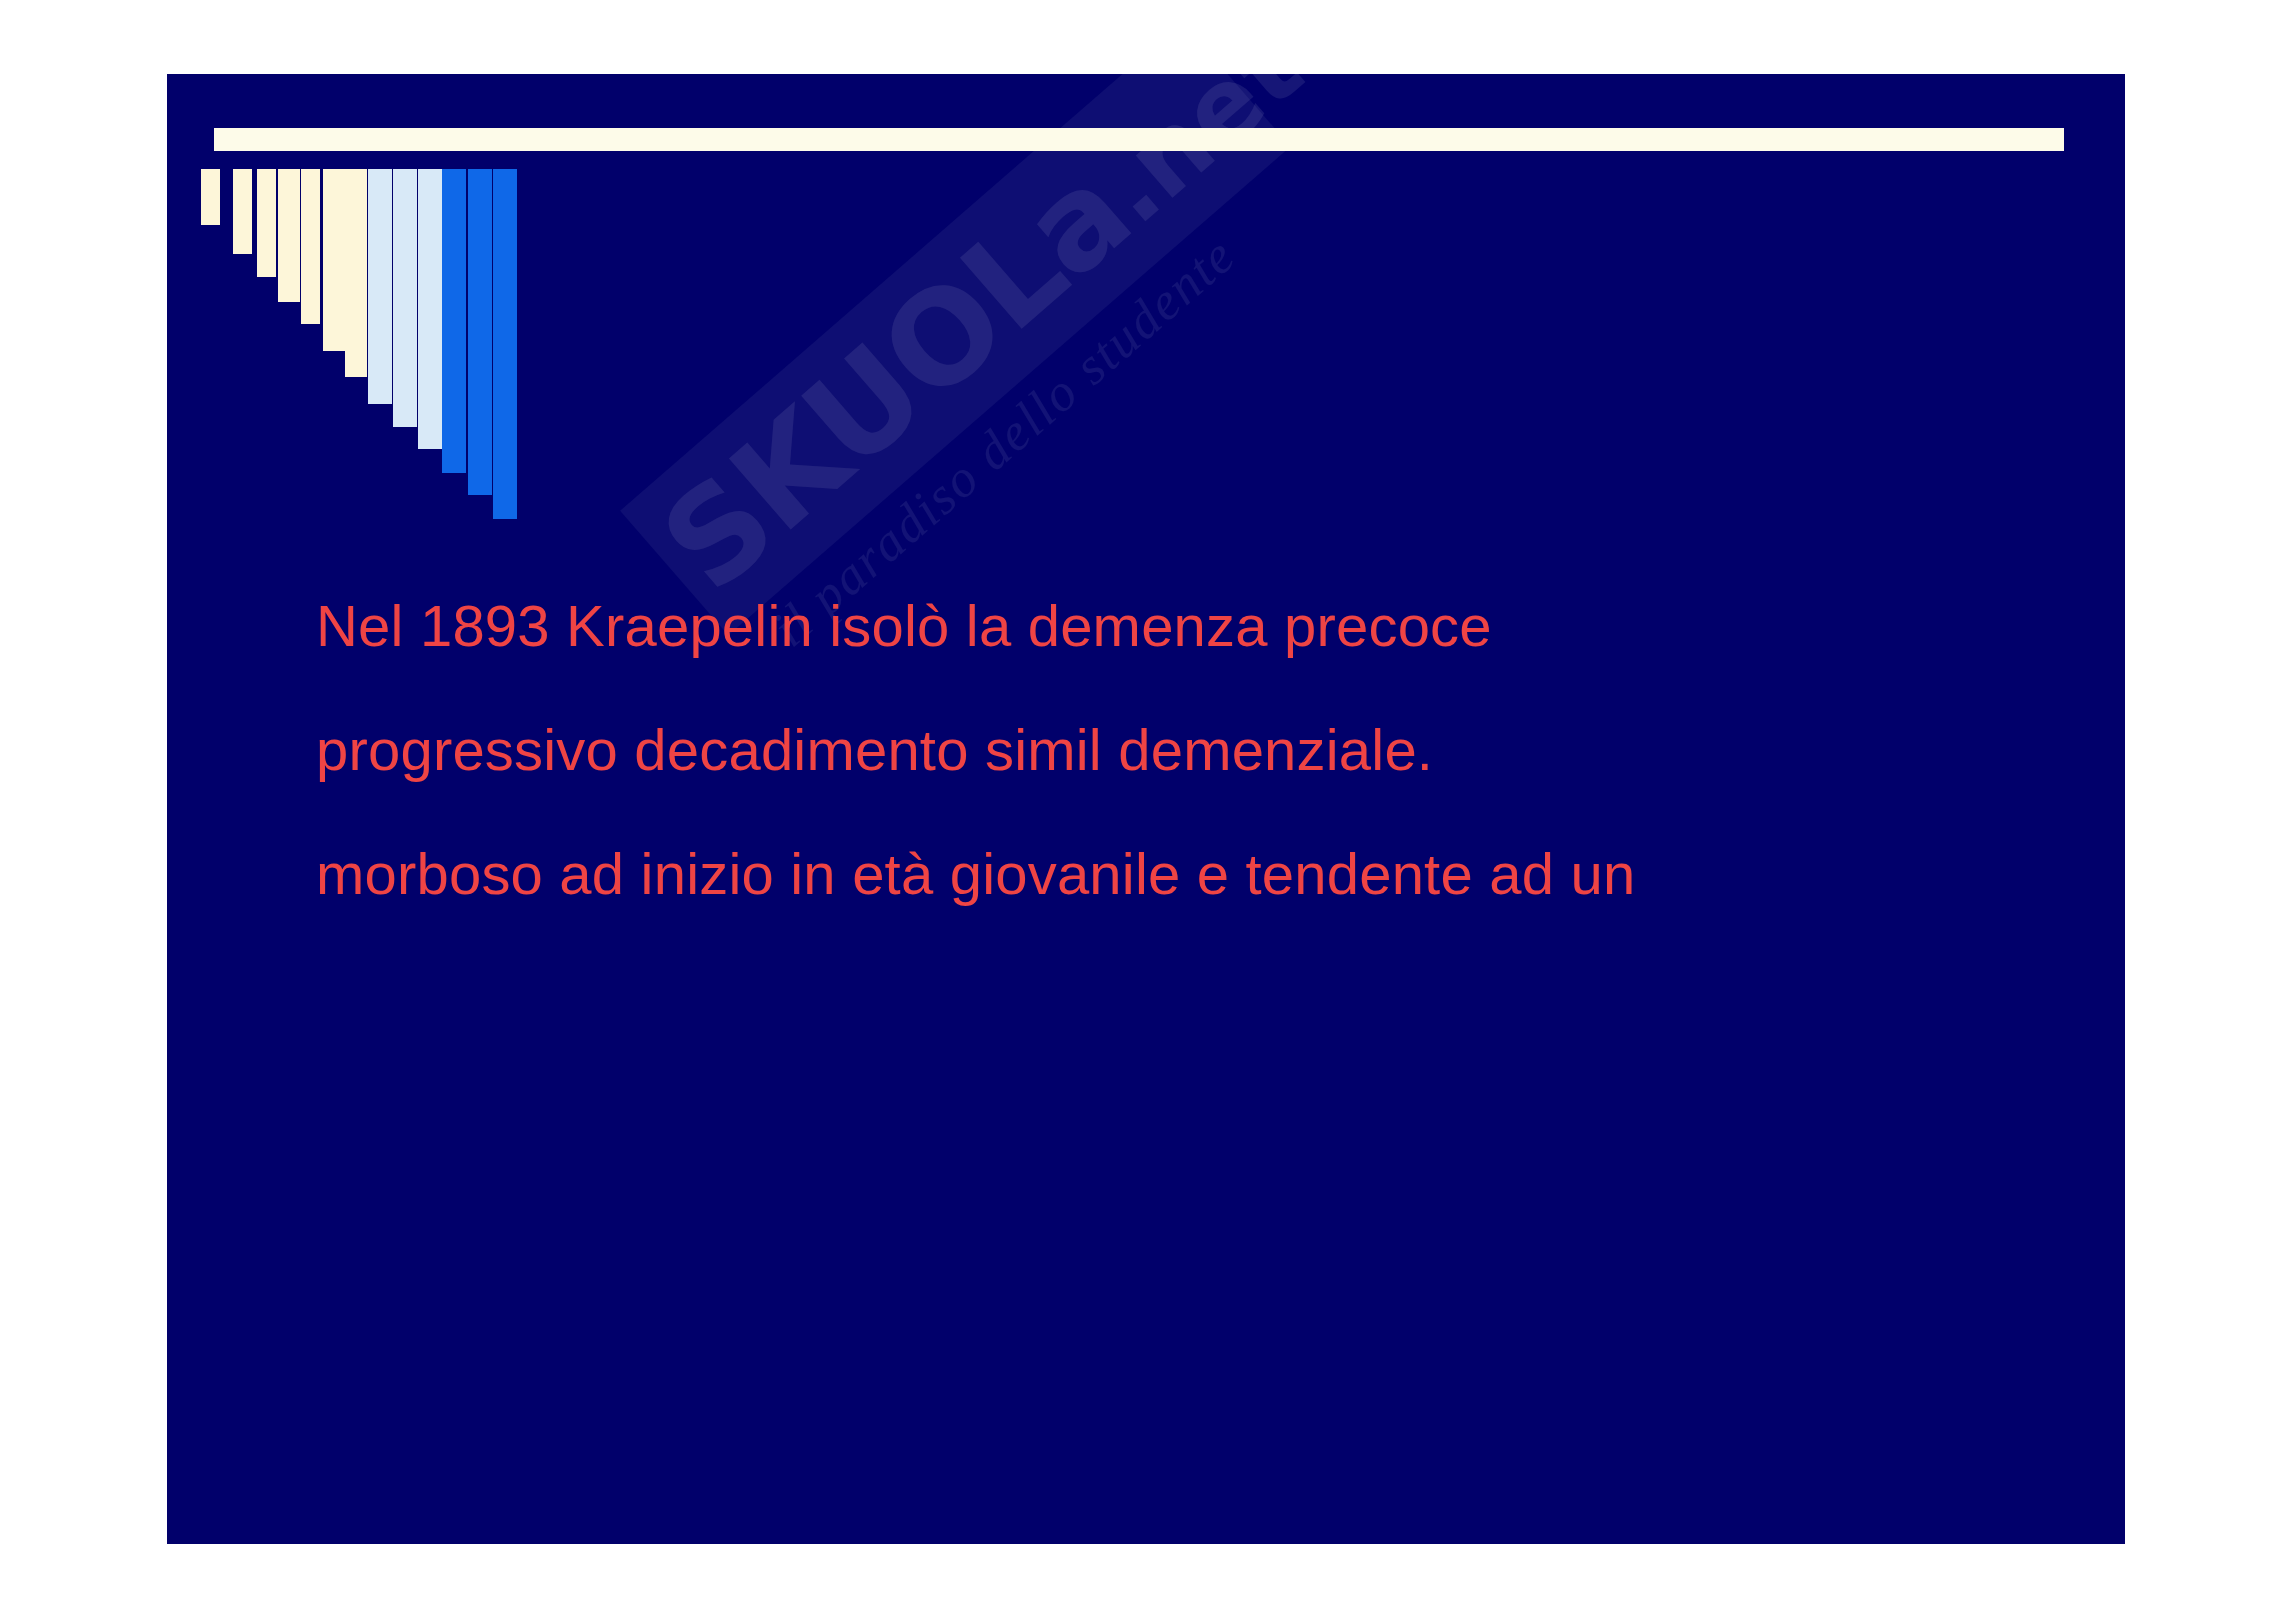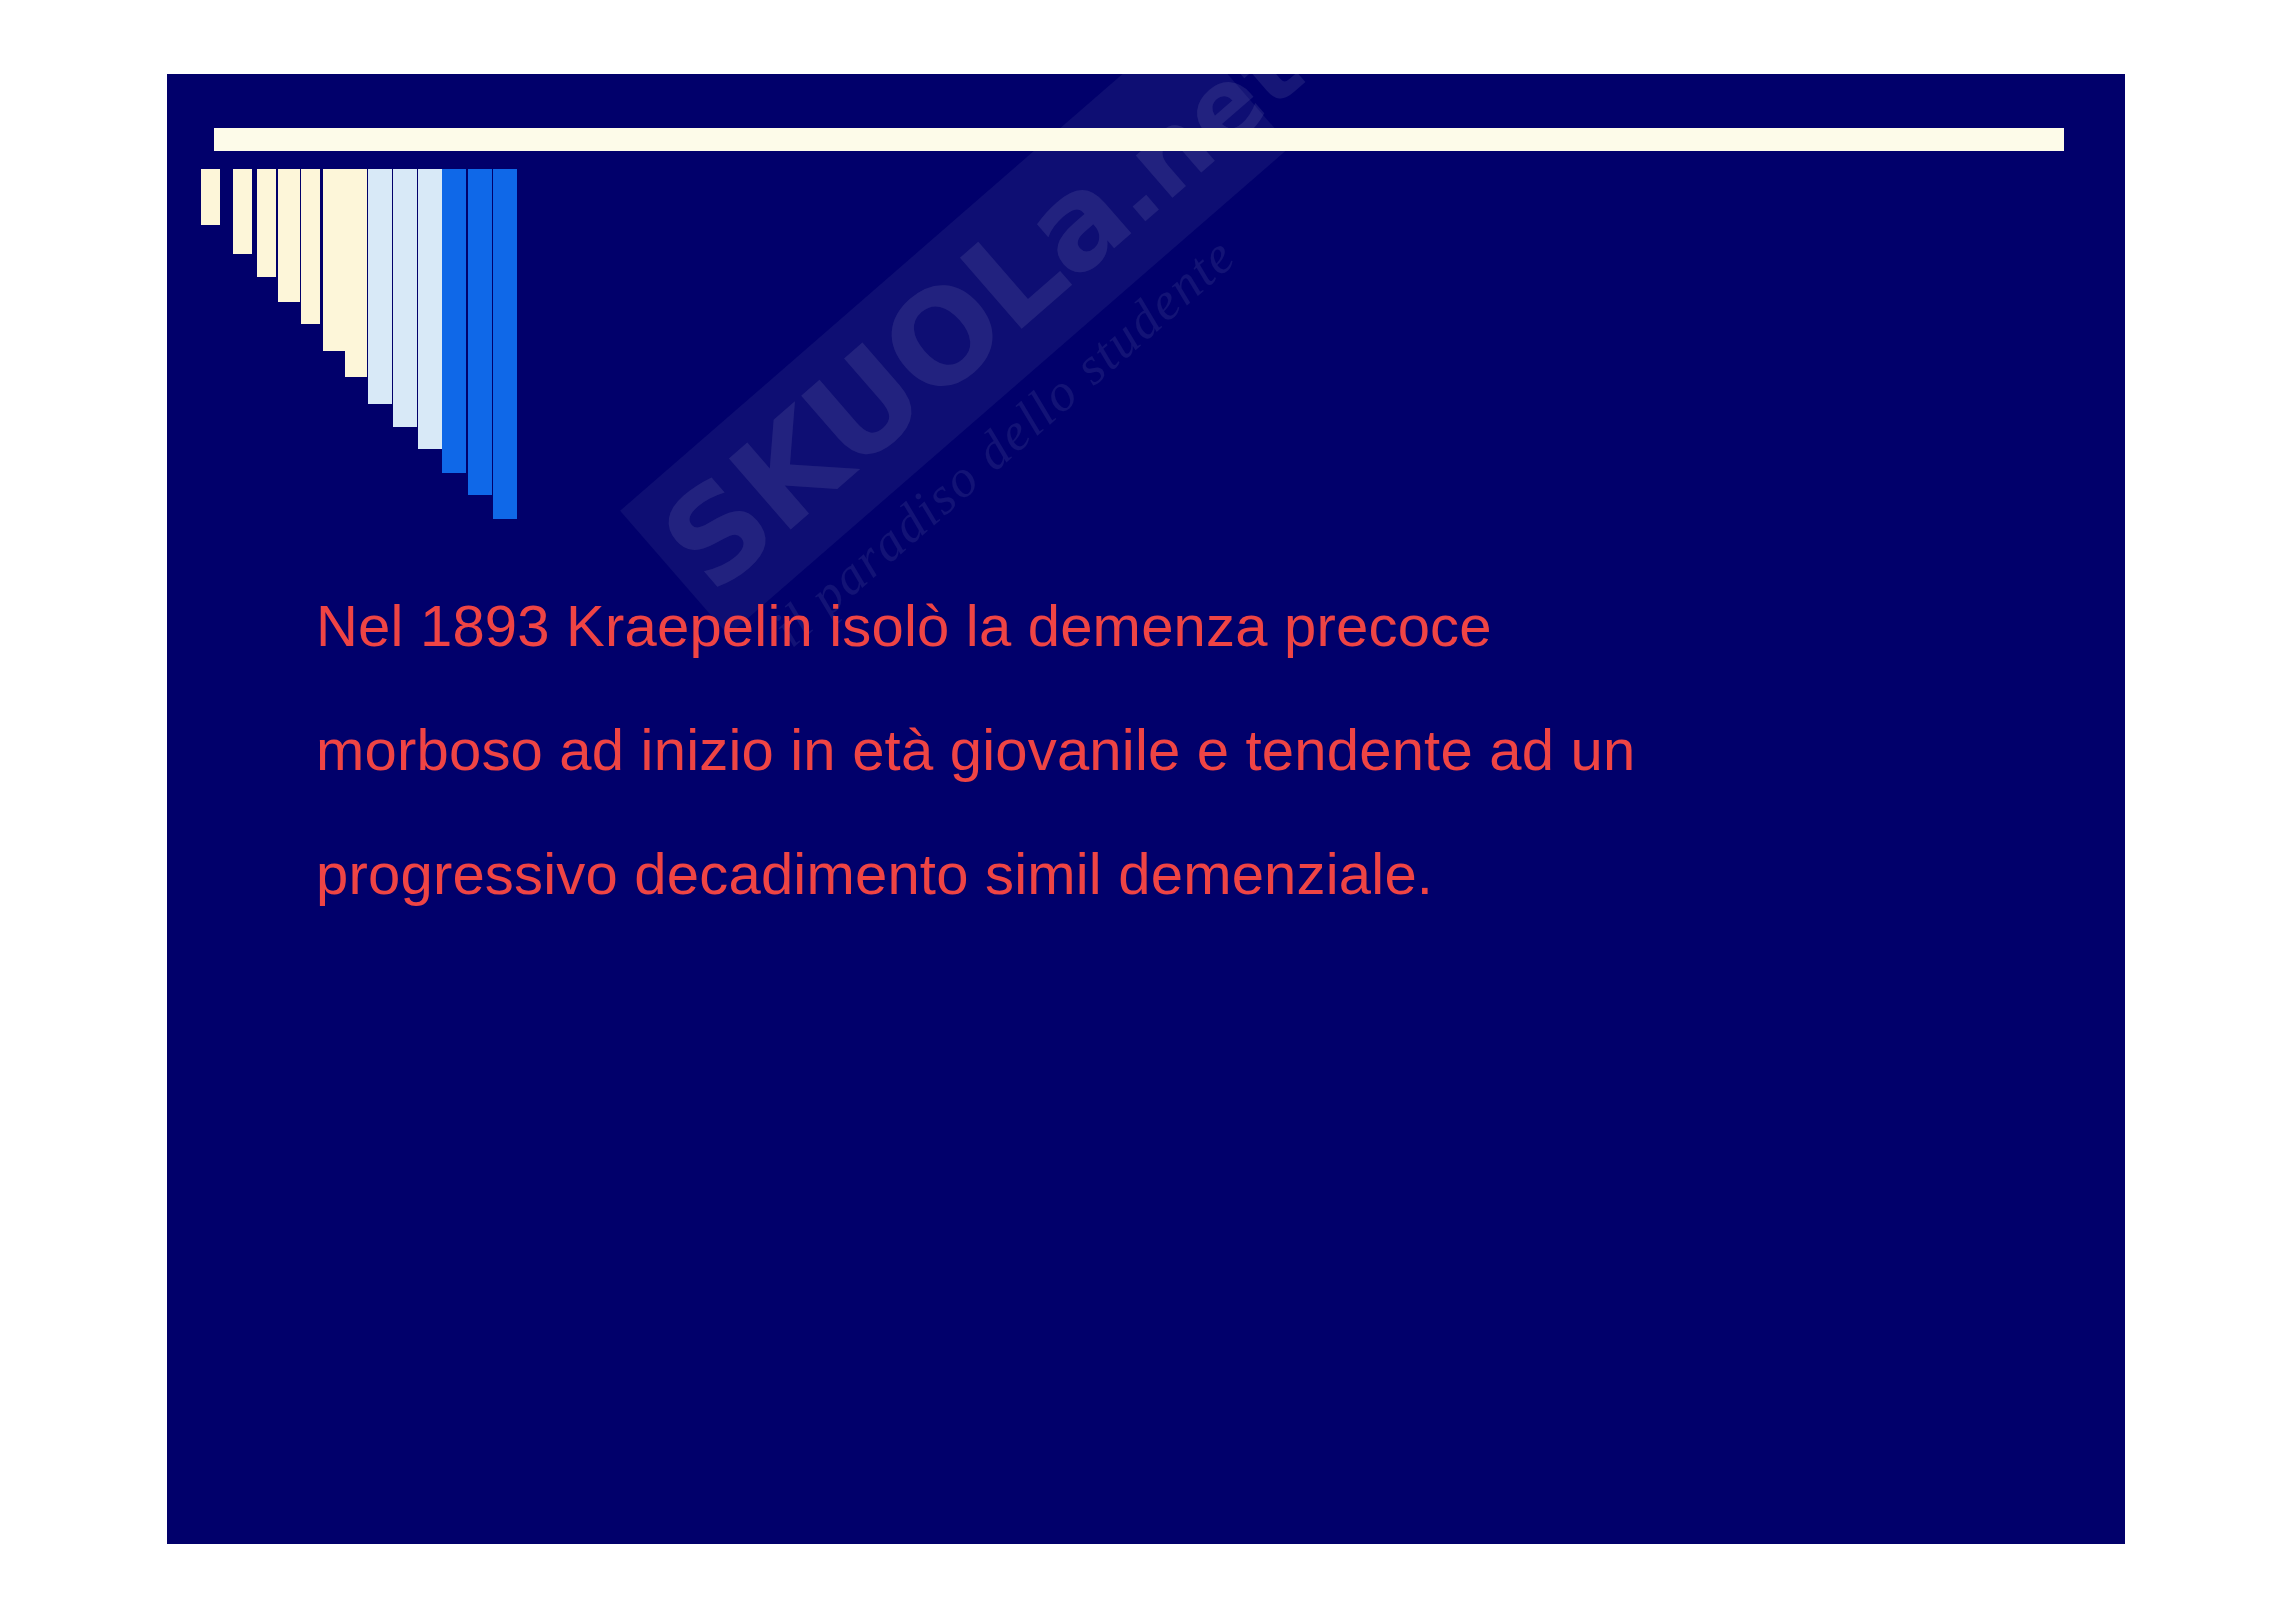--- a/index.html
+++ b/index.html
@@ -139,18 +139,18 @@
       <div class="deco-bar" style="left: 167px; width: 23.5px; height: 235px; background: rgb(216, 233, 247);"></div>
       <div class="deco-bar" style="left: 192px; width: 23.5px; height: 258px; background: rgb(216, 233, 247);"></div>
       <div class="deco-bar" style="left: 217px; width: 23.5px; height: 280px; background: rgb(216, 233, 247);"></div>
       <div class="deco-bar" style="left: 241px; width: 23.5px; height: 304px; background: rgb(15, 104, 232);"></div>
       <div class="deco-bar" style="left: 267px; width: 23.5px; height: 326px; background: rgb(15, 104, 232);"></div>
       <div class="deco-bar" style="left: 292px; width: 23.5px; height: 350px; background: rgb(15, 104, 232);"></div>
     </div>
 
   <div id="body-text">
       <div class="text-line">Nel 1893 Kraepelin isolò la demenza precoce</div>
+      <div class="text-line">progressivo decadimento simil demenziale.</div>
       <div class="text-line">morboso ad inizio in età giovanile e tendente ad un</div>
-      <div class="text-line">progressivo decadimento simil demenziale.</div>
     </div>
 
 </div>
 
 
 </body></html>

